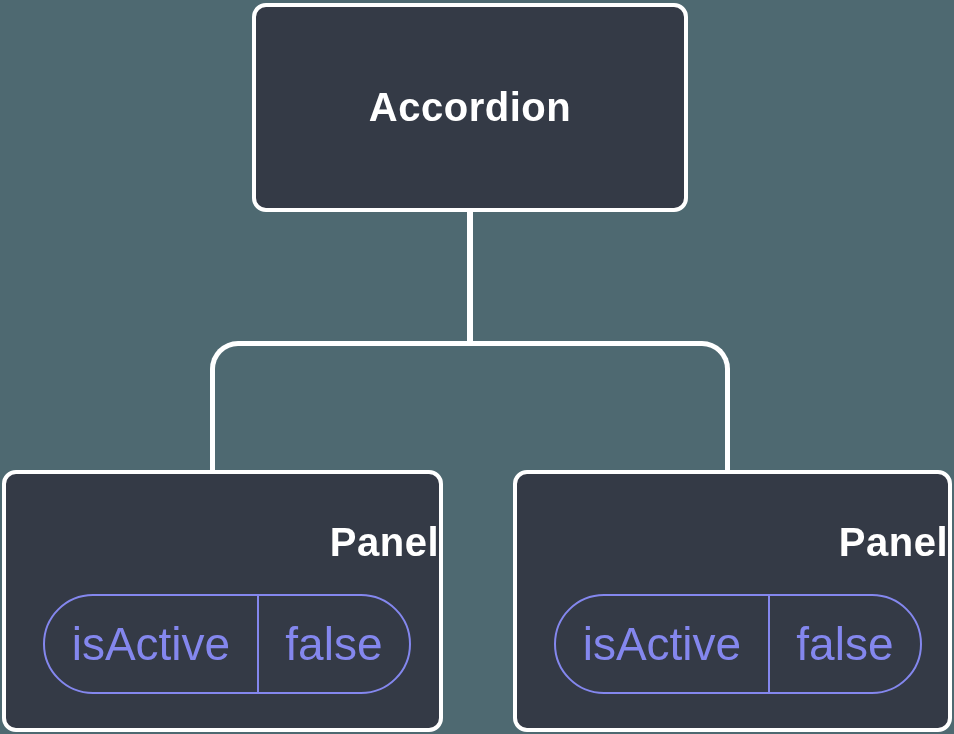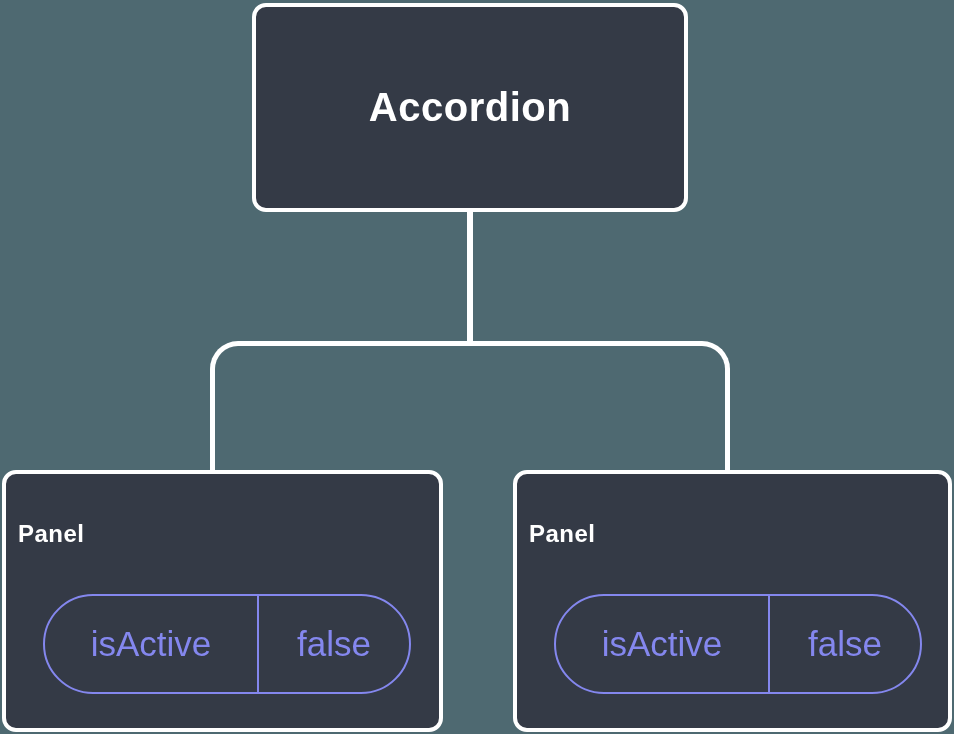--- a/index.html
+++ b/index.html
@@ -33,24 +33,24 @@
   }
   .node-title{
     color:var(--title-text);
     font-size:40px;
     font-weight:600;
     letter-spacing:.5px;
   }
   .panel-node-left{left:2px;top:470px;width:441px;height:262px;}
   .panel-node-right{left:513px;top:470px;width:439px;height:262px;}
   .panel-title{
-    position:absolute;top:48px;left:12px;width:100%;
-    text-align:left;line-height:1;
+    position:absolute;top:48px;left:0;width:100%;
+    text-align:right;line-height:1;
     color:var(--title-text);
-    font-size:24px;font-weight:600;letter-spacing:.5px;
+    font-size:40px;font-weight:600;letter-spacing:.5px;
   }
   
   .stem{
     position:absolute;
     left:467px;top:212px;width:6px;height:134px;
     background:var(--node-border);
   }
   .branch{
     position:absolute;
     left:210px;top:341px;width:520px;height:129px;
@@ -63,21 +63,21 @@
   .pill{
     position:absolute;
     left:37px;top:120px;width:368px;height:100px;
     border:2px solid var(--accent);
     border-radius:50px;
     display:flex;flex-direction:row;align-items:stretch;
   }
   .pill-cell{
     display:flex;align-items:center;justify-content:center;
     color:var(--accent);
-    font-size:35px;font-weight:400;
+    font-size:46px;font-weight:400;
   }
   .pill-key{flex:0 0 58.2%;}
   .pill-divider{flex:0 0 2px;background:var(--accent);}
   .pill-value{flex:1 1 auto;text-align:right;}
 </style>
 </head>
 <body>
 
 <div class="canvas">
 

